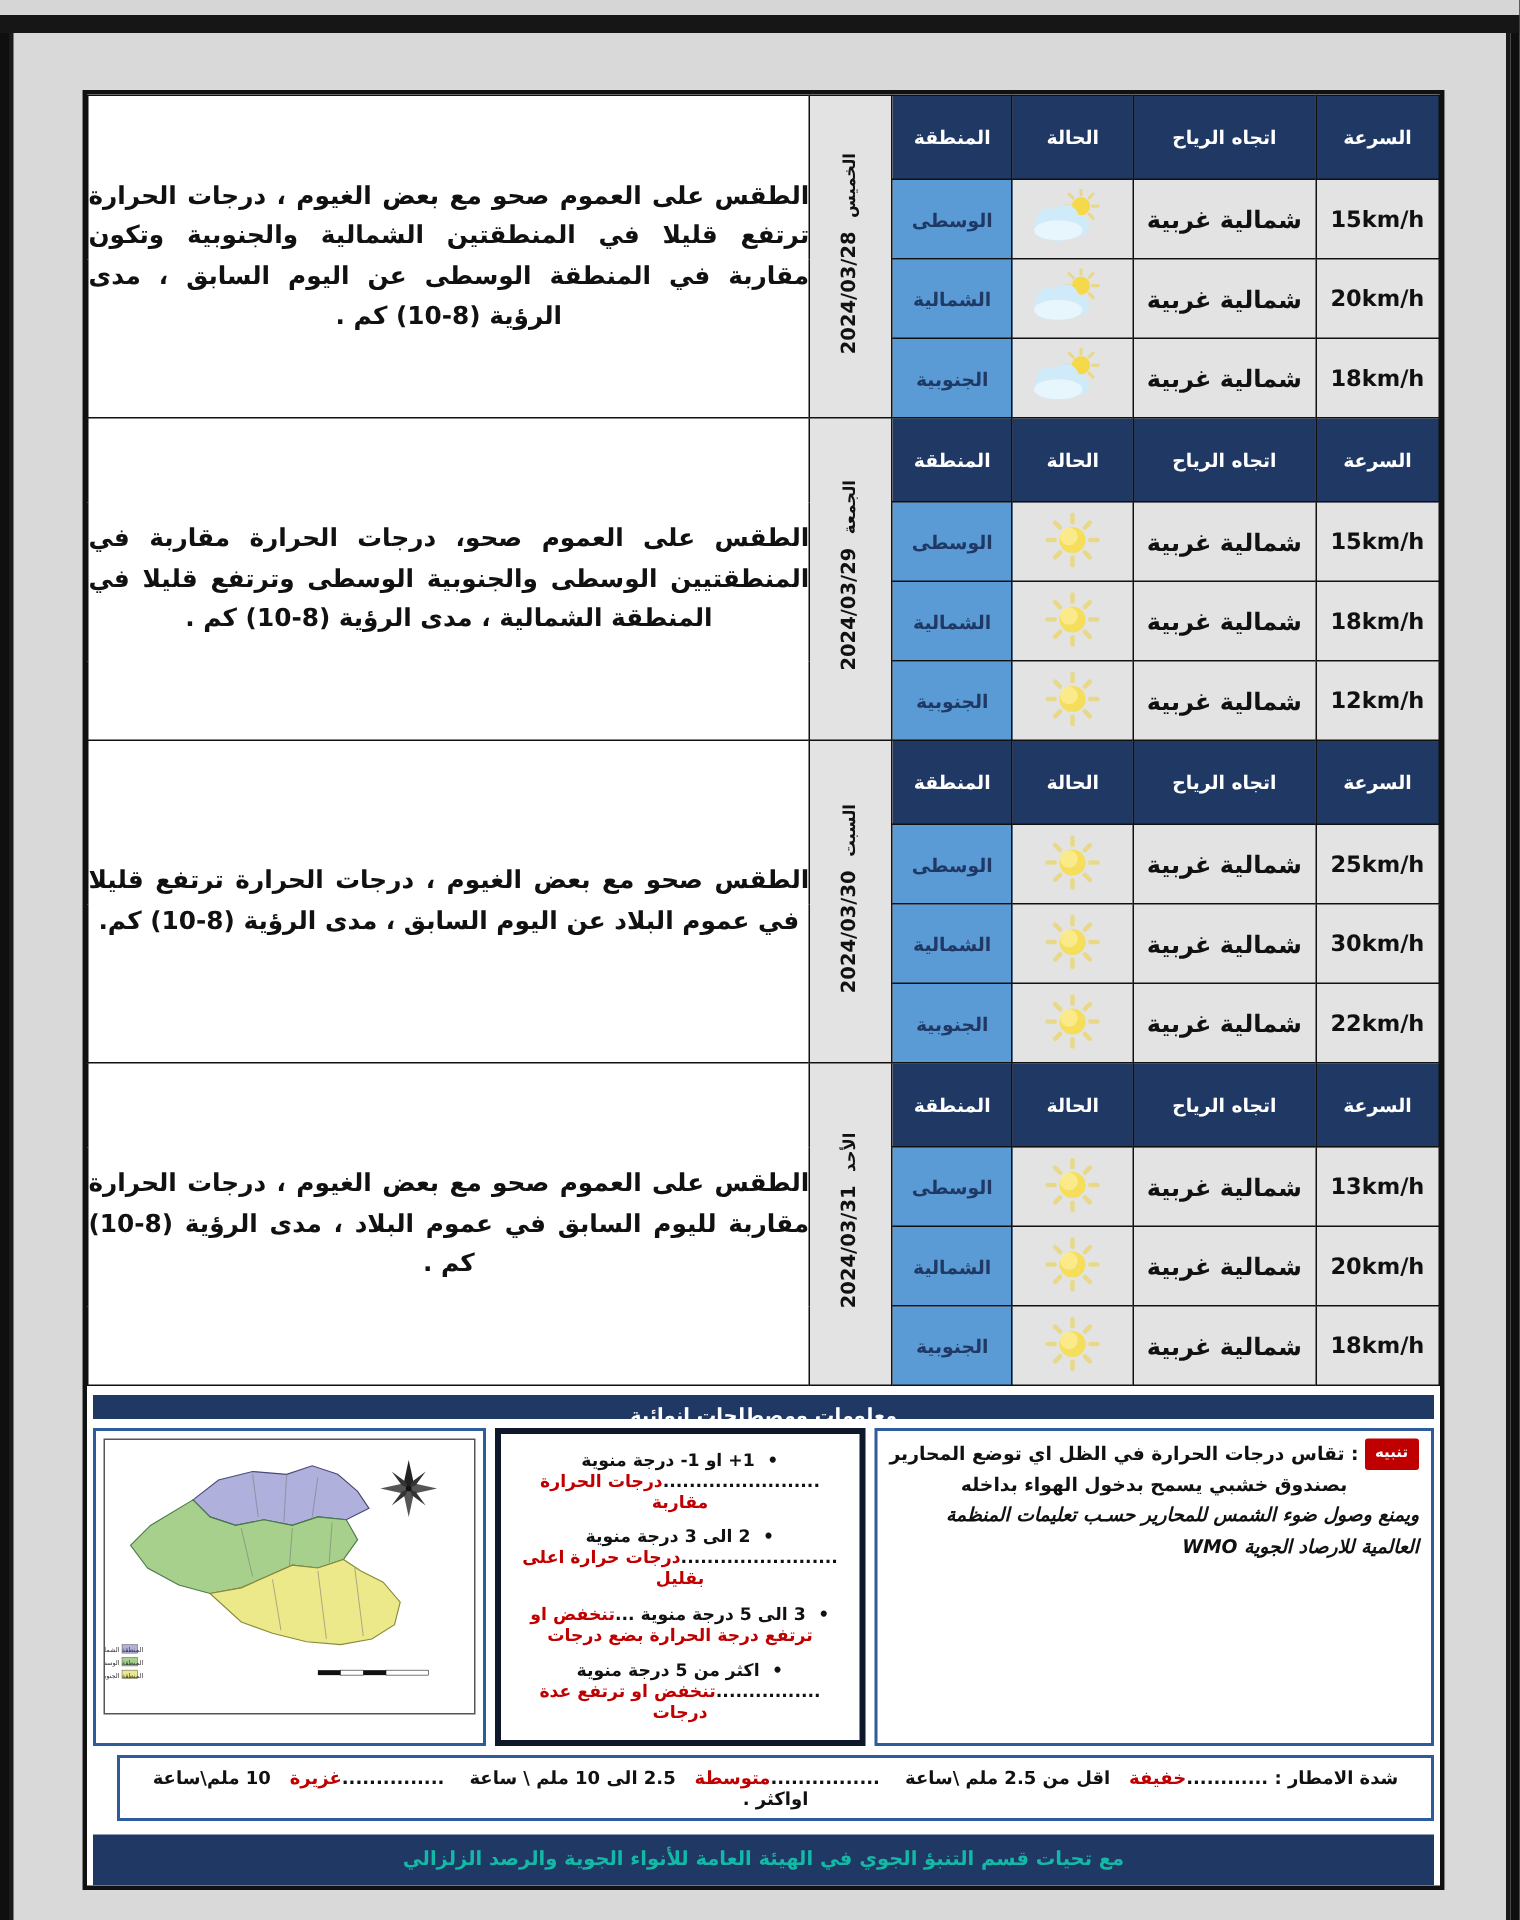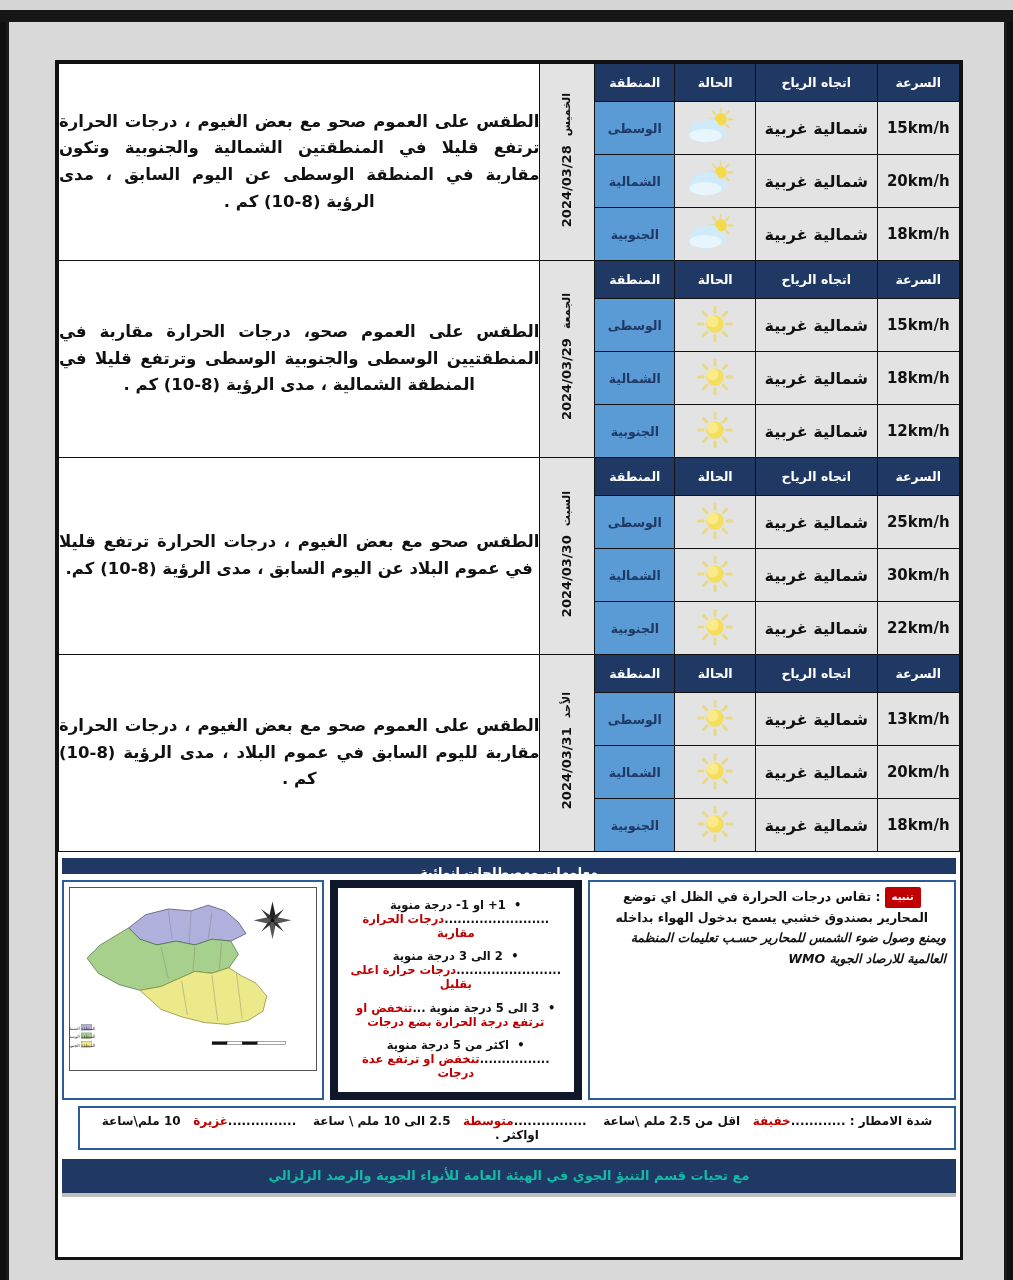--- a/index.html
+++ b/index.html
@@ -39,21 +39,21 @@
   col.c-speed { width:80px; }
   col.c-dir   { width:118px; }
   col.c-state { width:78px; }
   col.c-reg   { width:78px; }
   col.c-date  { width:53px; }
   col.c-desc  { width:467px; }
 
   .hdr {
     background:#1F3864; color:#ffffff;
     font-weight:bold; font-size:12.5px; text-align:center;
-    height:38px; letter-spacing:.2px;
+    height:56px; letter-spacing:.2px;
   }
   .cell {
     background:#e3e3e3; text-align:center;
     height:53px; font-size:13.5px; font-weight:bold; color:#111;
   }
   .cell.speed { font-size:15px; font-family:"DejaVu Sans", sans-serif; }
   .cell.dir   { font-size:16px; }
   .reg {
     background:#5B9BD5; color:#1F3864;
     text-align:center; font-weight:bold; font-size:12.5px;
@@ -88,21 +88,21 @@
   .mapinner { border:1px solid #555; background:#fff; height:184px; position:relative; overflow:hidden; }
 
   .alertbox { border:2px solid #2E5C9A; background:#fff; padding:5px 8px; }
   .alert-line { font-size:12.5px; font-weight:bold; color:#111; line-height:1.65; }
   .badge {
     display:inline-block; background:#C00000; color:#fff;
     font-size:10px; font-weight:bold; padding:2px 7px;
     border-radius:2px; vertical-align:middle; margin-left:4px;
   }
 
-  .bullets { border:8px solid #0f172a; background:#fff; padding:6px 10px; }
+  .bullets { border:4px solid #0f172a; background:#fff; padding:6px 10px; }
   ul.bl { list-style:none; margin:0; padding:0; }
   ul.bl li {
     font-size:11.5px; font-weight:bold; color:#111;
     padding:5px 0 5px 0; text-align:center; line-height:1.2;
   }
   ul.bl li .dot { display:inline-block; width:8px; }
   .rt { color:#C00000; }
 
   .rainbox { border:2px solid #2E5C9A; background:#fff; padding:6px 10px; }
   .rain-line { font-size:12px; font-weight:bold; color:#111; text-align:center; }

